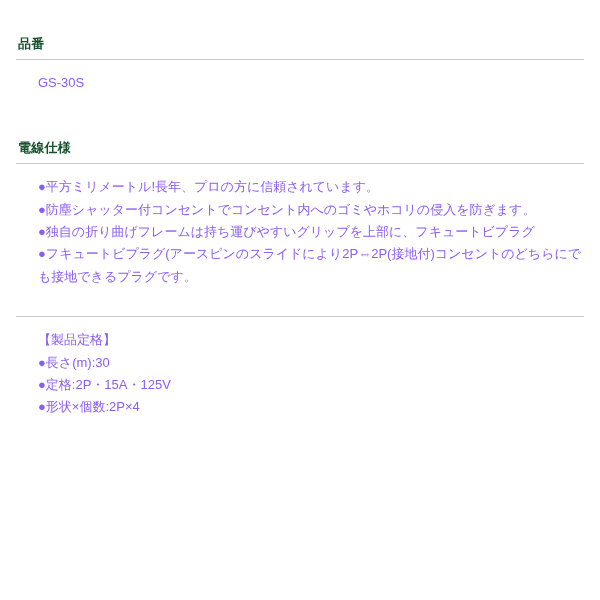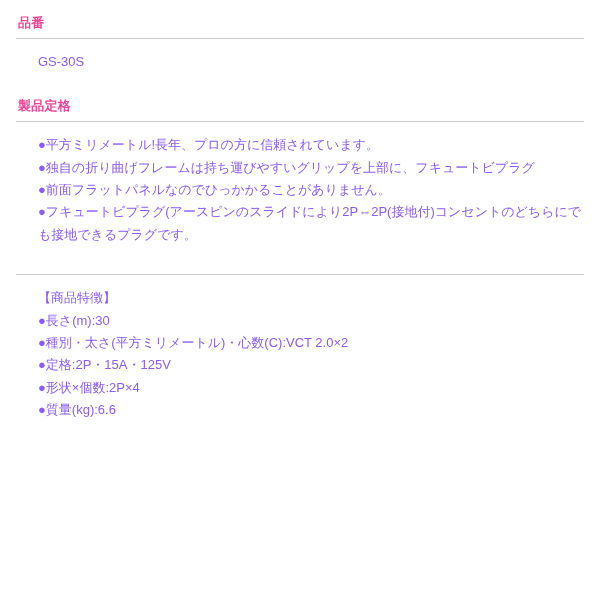--- a/index.html
+++ b/index.html
@@ -19,23 +19,24 @@
     height: 600px;
     box-sizing: border-box;
     padding: 14px 16px 0 16px;
   }
   .section {
     margin-bottom: 2px;
   }
   .section-title {
     font-size: 13px;
     font-weight: bold;
-    color: #ec4899;
+    color: #14532d;
     letter-spacing: 0.02em;
     padding: 0 0 6px 2px;
+    margin-top: 21px;
   }
   .rule {
     border: 0;
     border-top: 1px solid #c9c9c9;
     margin: 0 0 12px 0;
   }
   .body-block {
     padding-left: 22px;
     font-size: 13px;
     line-height: 1.72;
@@ -56,37 +57,35 @@
     <div class="section-title">品番</div>
     <hr class="rule">
     <div class="body-block">
       <div class="body-line">GS-30S</div>
     </div>
   </div>
 
   <div class="spacer-md"></div>
 
   <div class="section">
-    <div class="section-title">製品定格</div>
+    <div class="section-title">電線仕様</div>
     <hr class="rule">
     <div class="body-block">
       <div class="body-line">●平方ミリメートル!長年、プロの方に信頼されています。</div>
+      <div class="body-line">●防塵シャッター付コンセントでコンセント内へのゴミやホコリの侵入を防ぎます。</div>
       <div class="body-line">●独自の折り曲げフレームは持ち運びやすいグリップを上部に、フキュートビプラグ</div>
-      <div class="body-line">●前面フラットパネルなのでひっかかることがありません。</div>
       <div class="body-line">●フキュートビプラグ(アースピンのスライドにより2P⇔2P(接地付)コンセントのどちらにでも接地できるプラグです。</div>
     </div>
   </div>
 
   <div class="spacer-lg"></div>
 
   <div class="section">
     <hr class="rule">
     <div class="body-block">
-      <div class="body-line">【商品特徴】</div>
+      <div class="body-line">【製品定格】</div>
       <div class="body-line">●長さ(m):30</div>
-      <div class="body-line">●種別・太さ(平方ミリメートル)・心数(C):VCT 2.0×2</div>
       <div class="body-line">●定格:2P・15A・125V</div>
       <div class="body-line">●形状×個数:2P×4</div>
-      <div class="body-line">●質量(kg):6.6</div>
     </div>
   </div>
 
 </div>
 
 </body></html>

